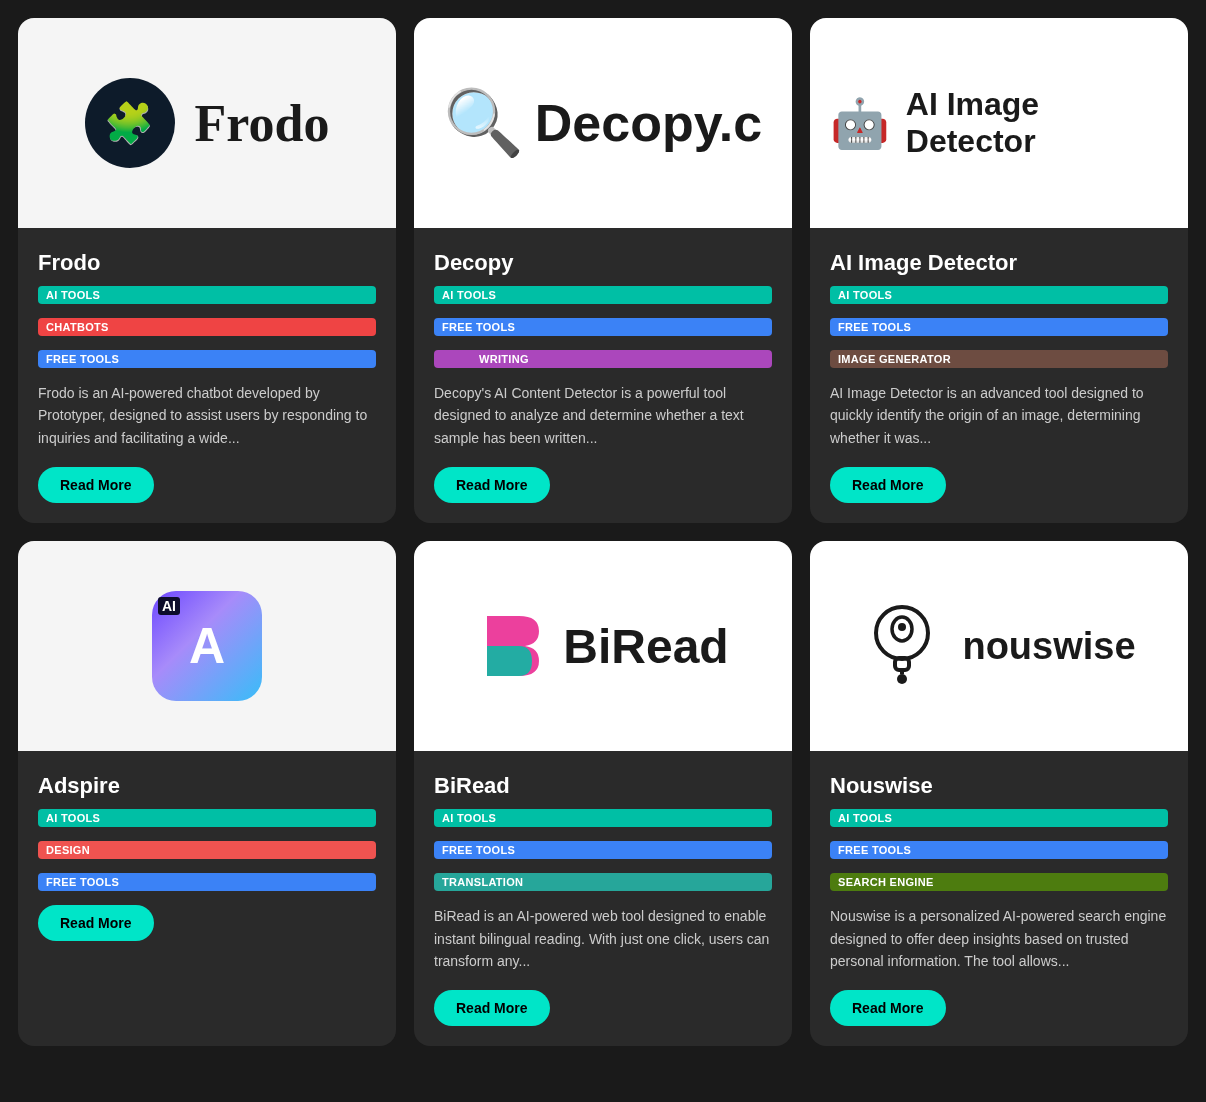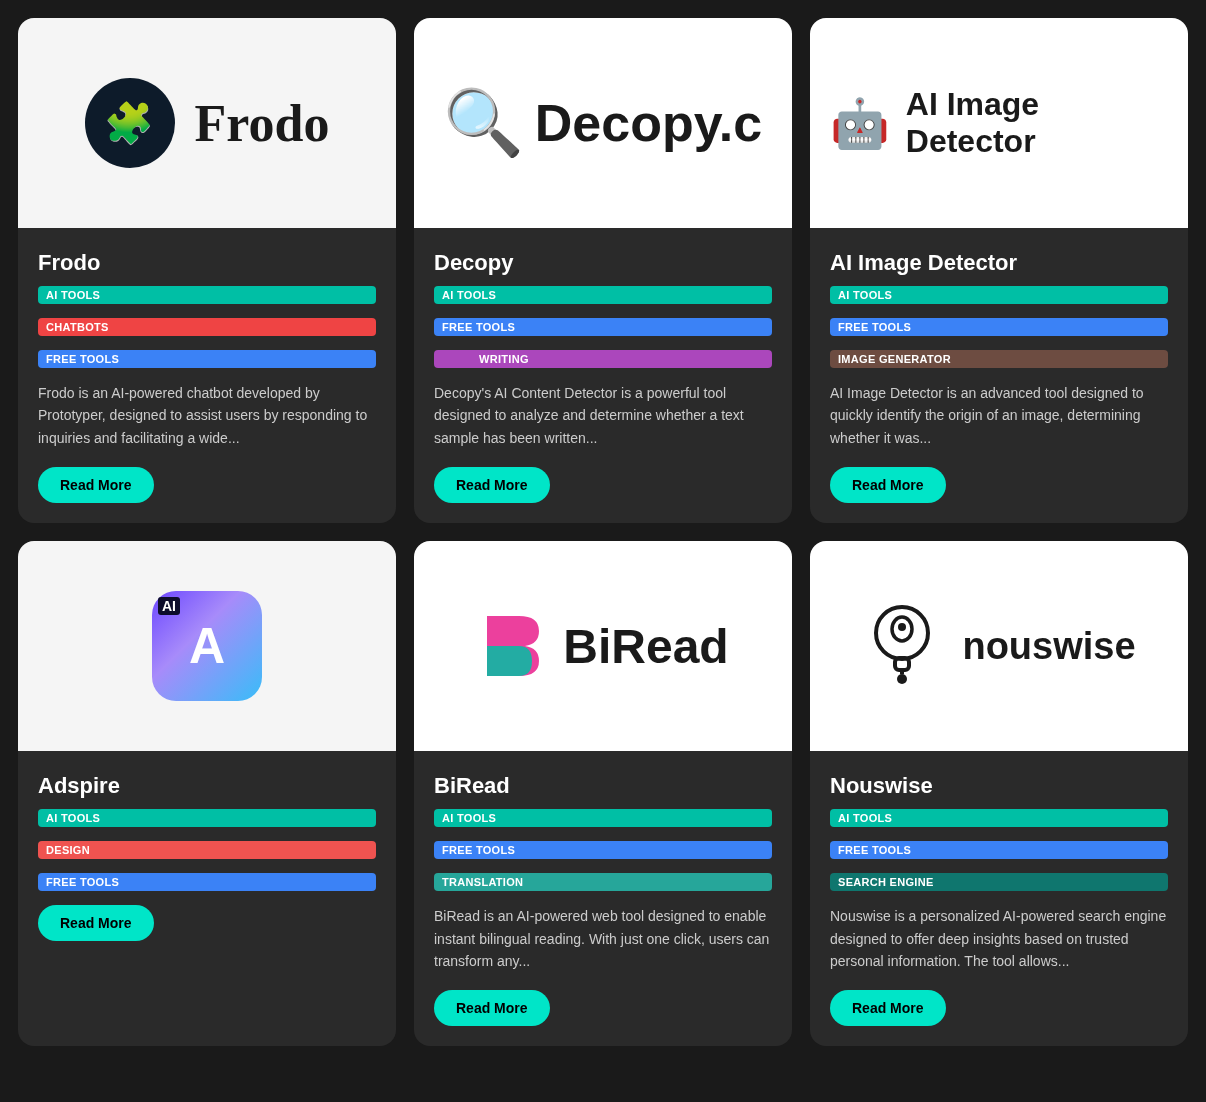--- a/index.html
+++ b/index.html
@@ -56,21 +56,21 @@
       text-transform: uppercase;
       letter-spacing: 0.3px;
     }
     .tag-ai { background: #00bfa5; color: #fff; }
     .tag-chatbots { background: #ef4444; color: #fff; }
     .tag-free { background: #3b82f6; color: #fff; }
     .tag-writing { background: #ab47bc; color: #fff; padding-left: 45px; }
     .tag-image-gen { background: #6d4c41; color: #fff; }
     .tag-design { background: #ef5350; color: #fff; }
     .tag-translation { background: #26a69a; color: #fff; }
-    .tag-search { background: #0f766e; color: #fff; }
+    .tag-search { background: #4d7c0f; color: #fff; }
     .card-desc {
       color: #cccccc;
       font-size: 14px;
       line-height: 1.6;
       margin-bottom: 18px;
     }
     .read-more-btn {
       background: #00e5c8;
       color: #000;
       border: none;

